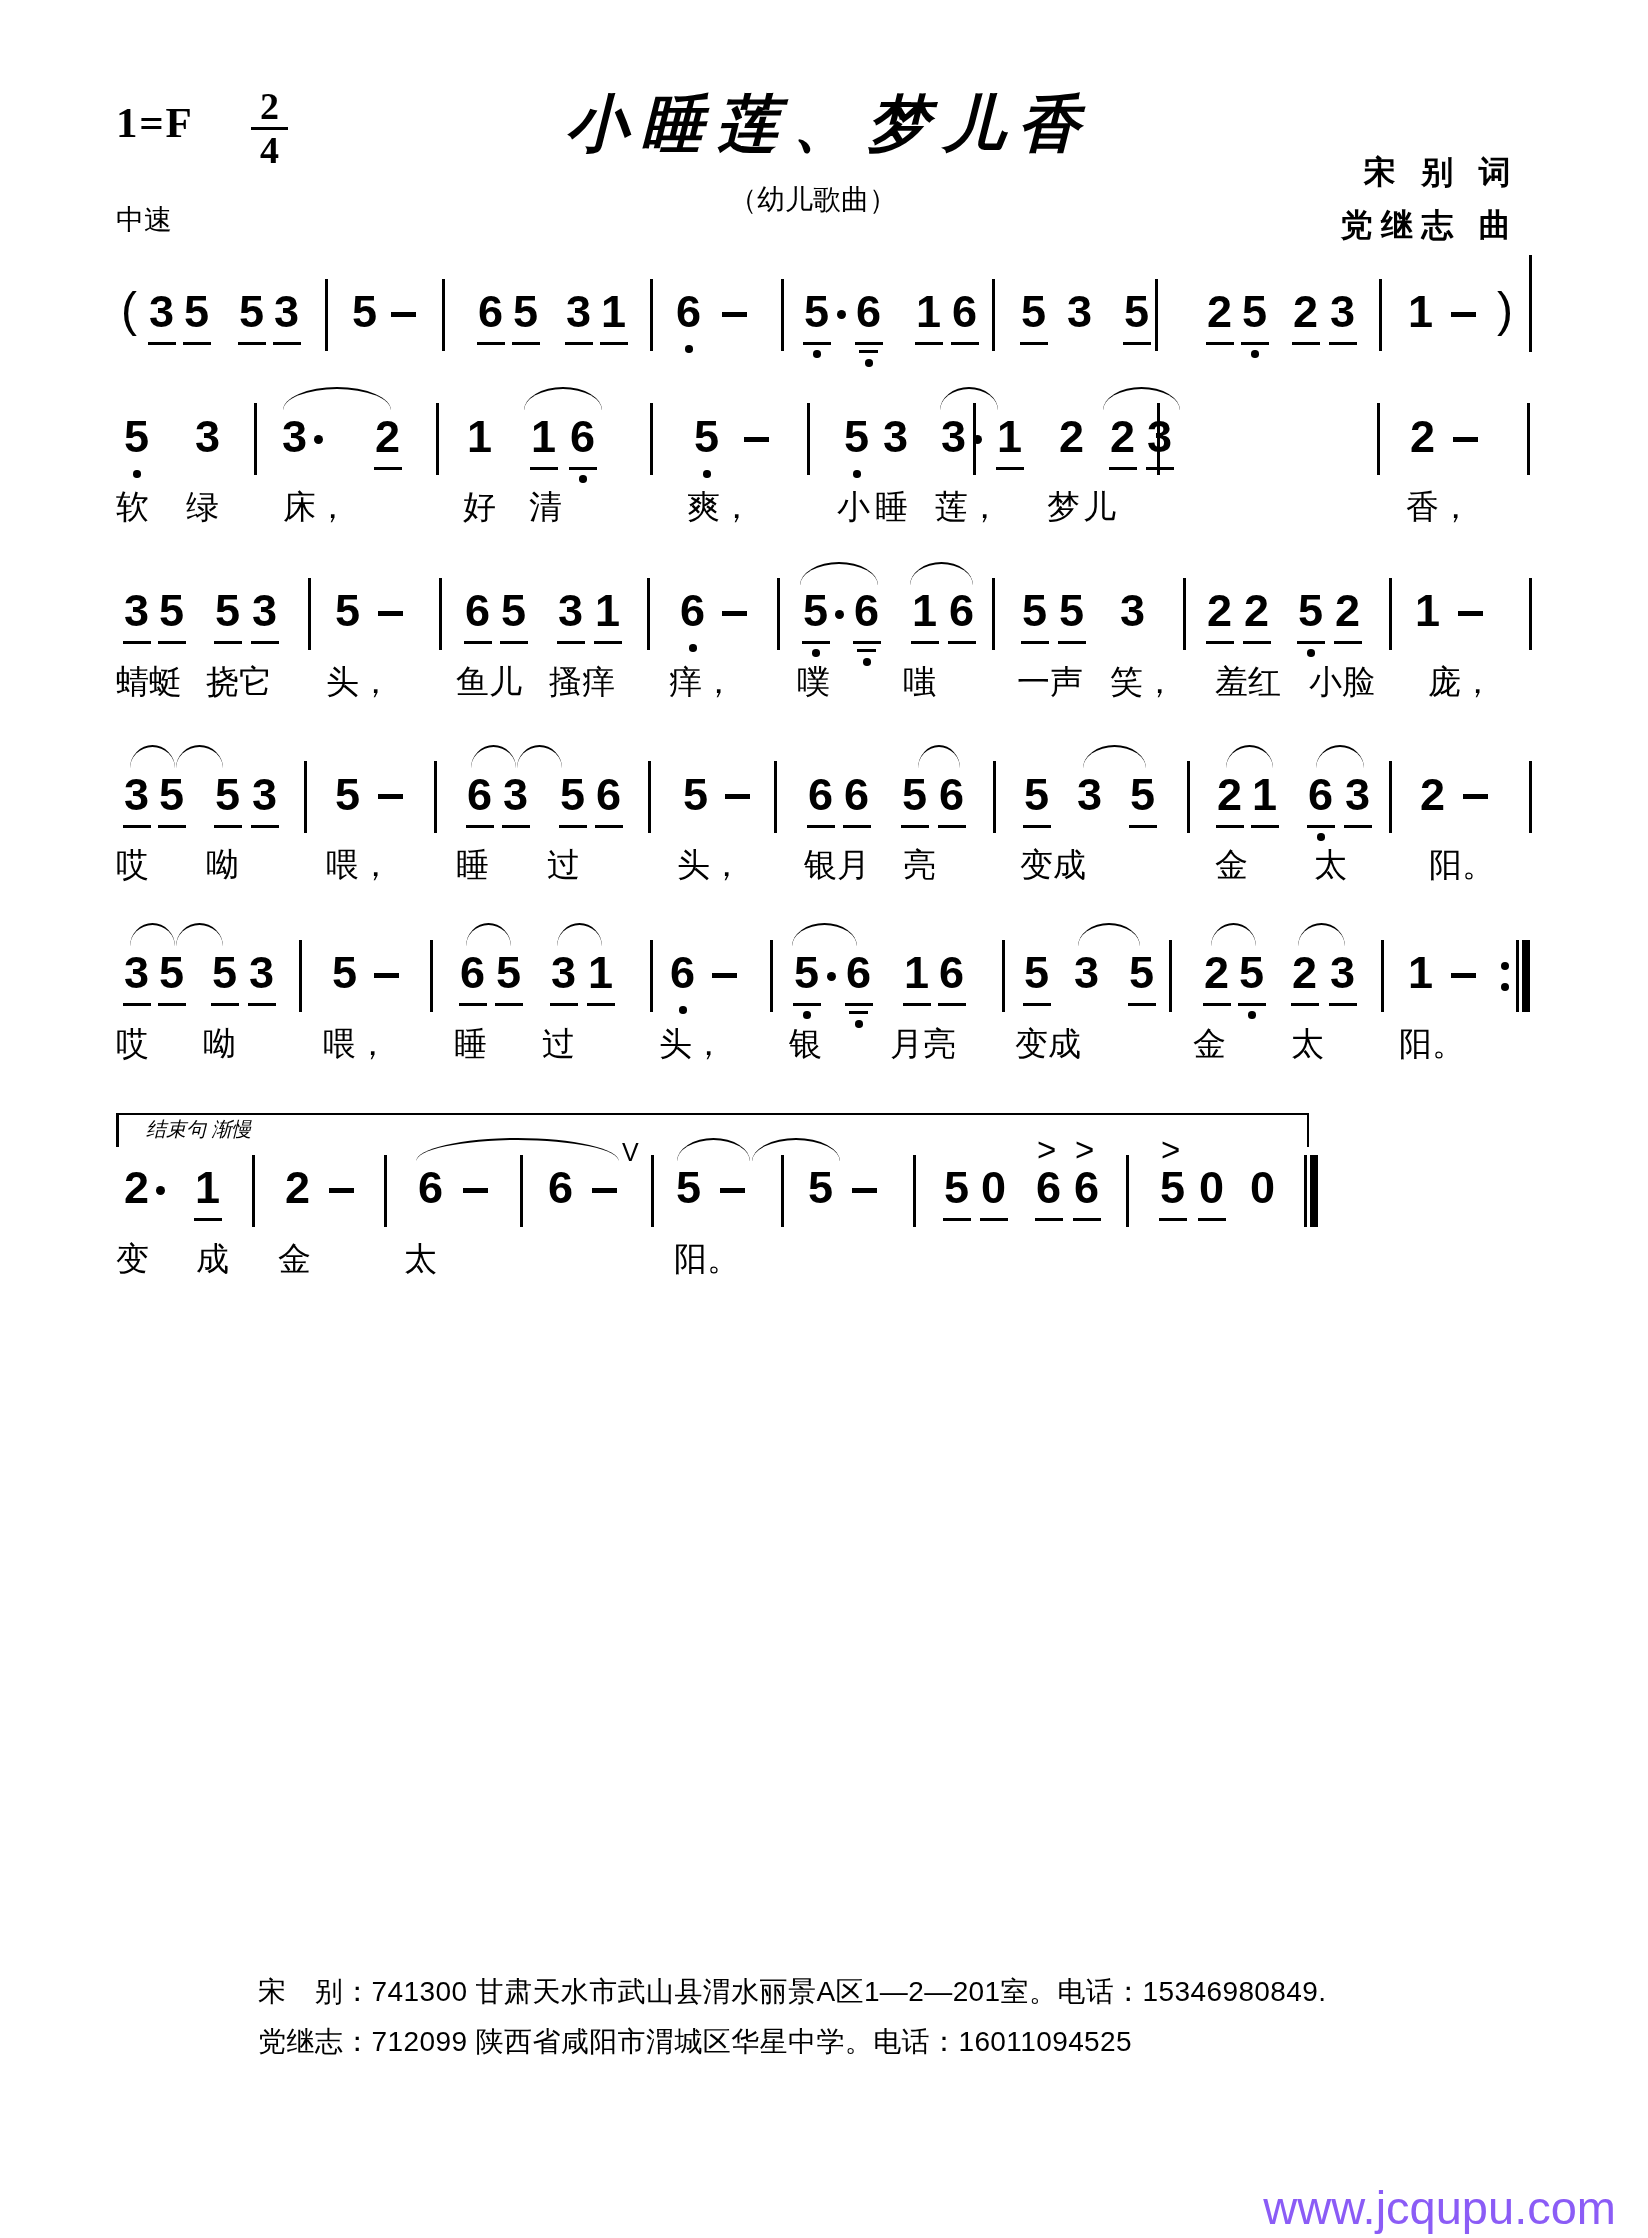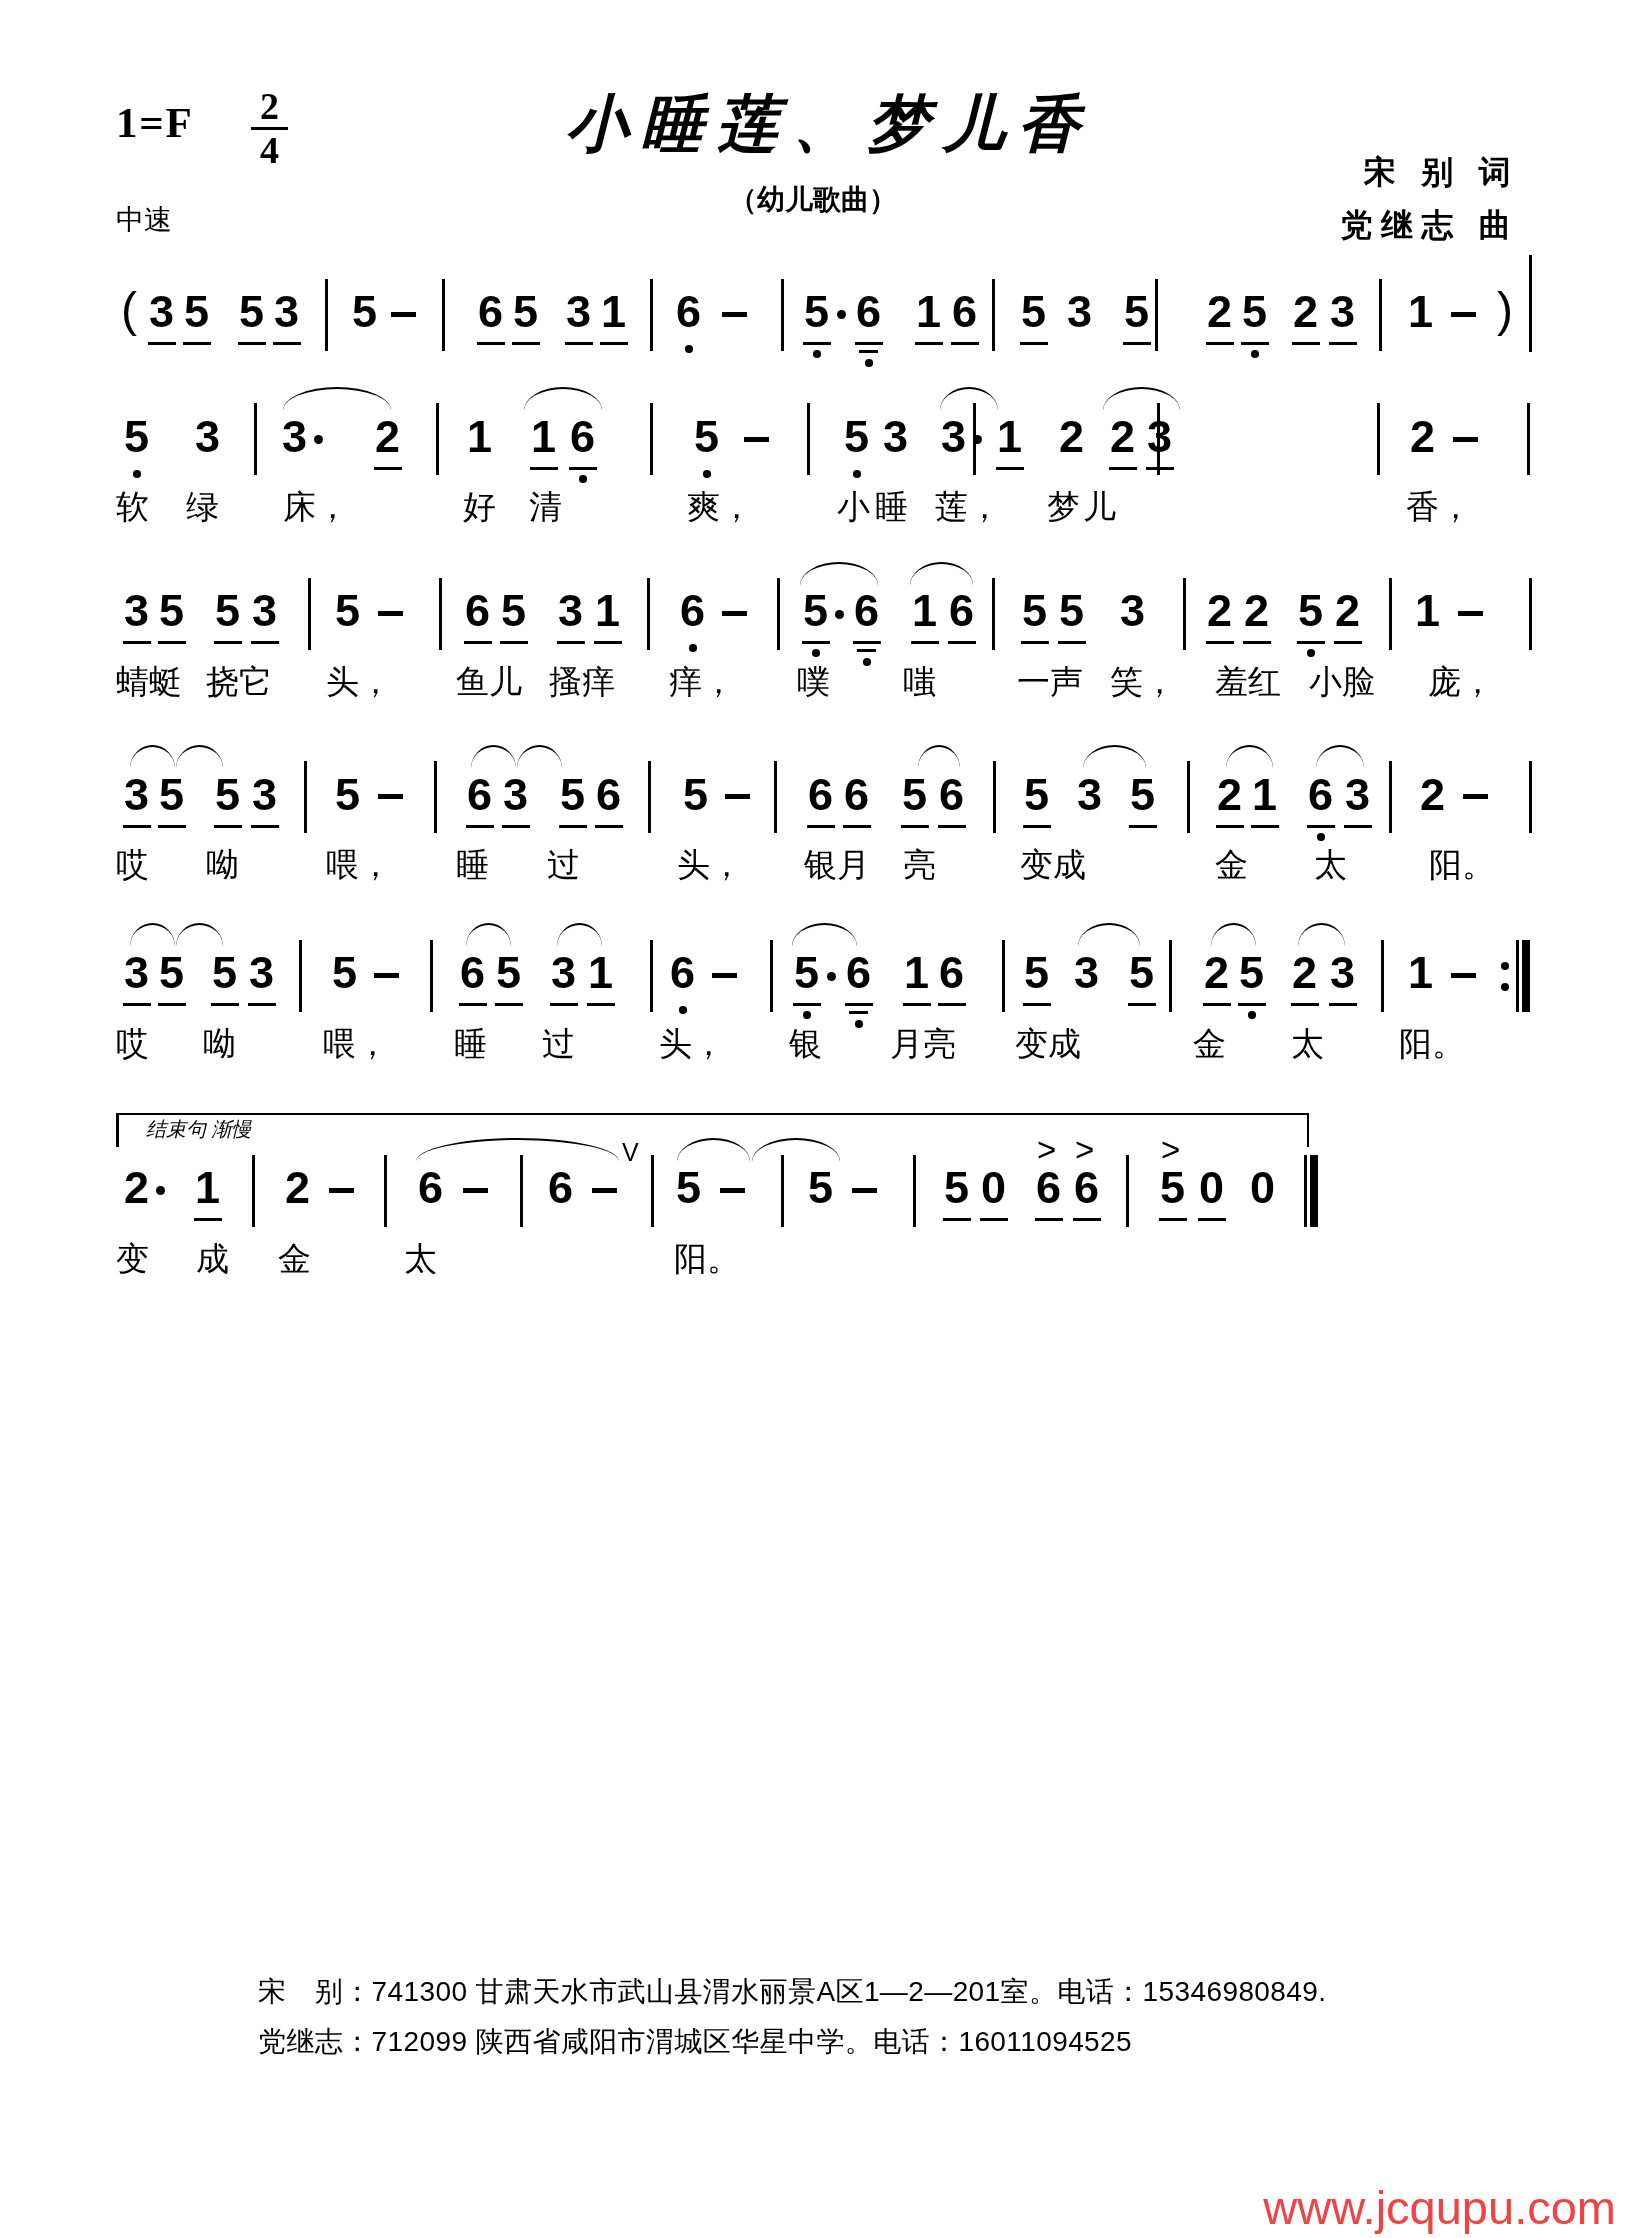--- a/index.html
+++ b/index.html
@@ -8,21 +8,21 @@
   .abs { position: absolute; }
   .key { left: 116px; top: 98px; font-family: "Liberation Serif", "DejaVu Serif", serif;
          font-weight: bold; font-size: 43px; letter-spacing: 1.7px; }
   .timesig { left: 251px; top: 87px; width: 37px; text-align: center;
              font-family: "Liberation Serif", "DejaVu Serif", serif; font-weight: bold; font-size: 38px; line-height: 38px; }
   .timesig .num { display: block; border-bottom: 3.3px solid #000; padding-bottom: 1.7px; }
   .timesig .den { display: block; padding-top: 1.7px; }
   .tempo { left: 116px; top: 201px; font-size: 28px; }
   .title { left: 566px; top: 82px; font-family: "DejaVu Serif", serif; font-weight: bold; font-size: 62px;
            letter-spacing: 13.3px; font-style: italic; }
-  .subtitle { left: 729px; top: 181px; font-weight: bold; font-size: 28px; }
+  .subtitle { left: 729px; top: 181px; font-weight: normal; font-size: 28px; }
   .credit { right: 130px; font-weight: bold; font-size: 32px; letter-spacing: 8.3px; text-align: right; }
   .credit.lyr { top: 151px; }
   .credit.mus { top: 204px; }
 
   .bar { position: absolute; width: 3.3px; background: #000; }
   .note { position: absolute; font-weight: bold; font-size: 45px; line-height: 50px; width: 33px; text-align: center; }
   .note .ul { position: absolute; left: 2.5px; right: 2.5px; height: 3.3px; background: #000; top: 55px; }
   .note .ul2 { position: absolute; left: 6.7px; right: 6.7px; height: 3.3px; background: #000; top: 63px; }
   .note .ldot { position: absolute; left: 13.3px; width: 7.5px; height: 7.5px; border-radius: 50%; background: #000; }
   .note .acc { position: absolute; left: 5px; top: -38px; font-size: 33px; font-weight: normal; }
@@ -34,21 +34,21 @@
   .bracket { position: absolute; left: 116px; top: 1113px; width: 1188px; height: 32px;
              border-top: 2.5px solid #000; border-left: 3.3px solid #000; border-right: 2.5px solid #000; }
   .bracket-label { position: absolute; left: 146px; top: 1116px; font-size: 20px; font-style: italic; }
   .breath { position: absolute; font-size: 25px; }
   .finalbar { position: absolute; width: 8.3px; background: #000; }
   .thinbar { position: absolute; width: 2.5px; background: #000; }
   .repeat-dot { position: absolute; width: 8.3px; height: 8.3px; border-radius: 50%; background: #000; }
   .footer { left: 258px; font-size: 28px; letter-spacing: 0.4px; }
   .footer.l1 { top: 1973px; }
   .footer.l2 { top: 2023px; }
-  .watermark { right: 33px; top: 2180px; font-size: 47px; color: #ef4444; }
+  .watermark { right: 33px; top: 2180px; font-size: 47px; color: #8b5cf6; }
 </style>
 </head>
 <body>
 
 <div class="abs key">1=F</div>
 <div class="abs timesig">
   <span class="num">2</span>
   <span class="den">4</span>
 </div>
 <div class="abs tempo">中速</div>

